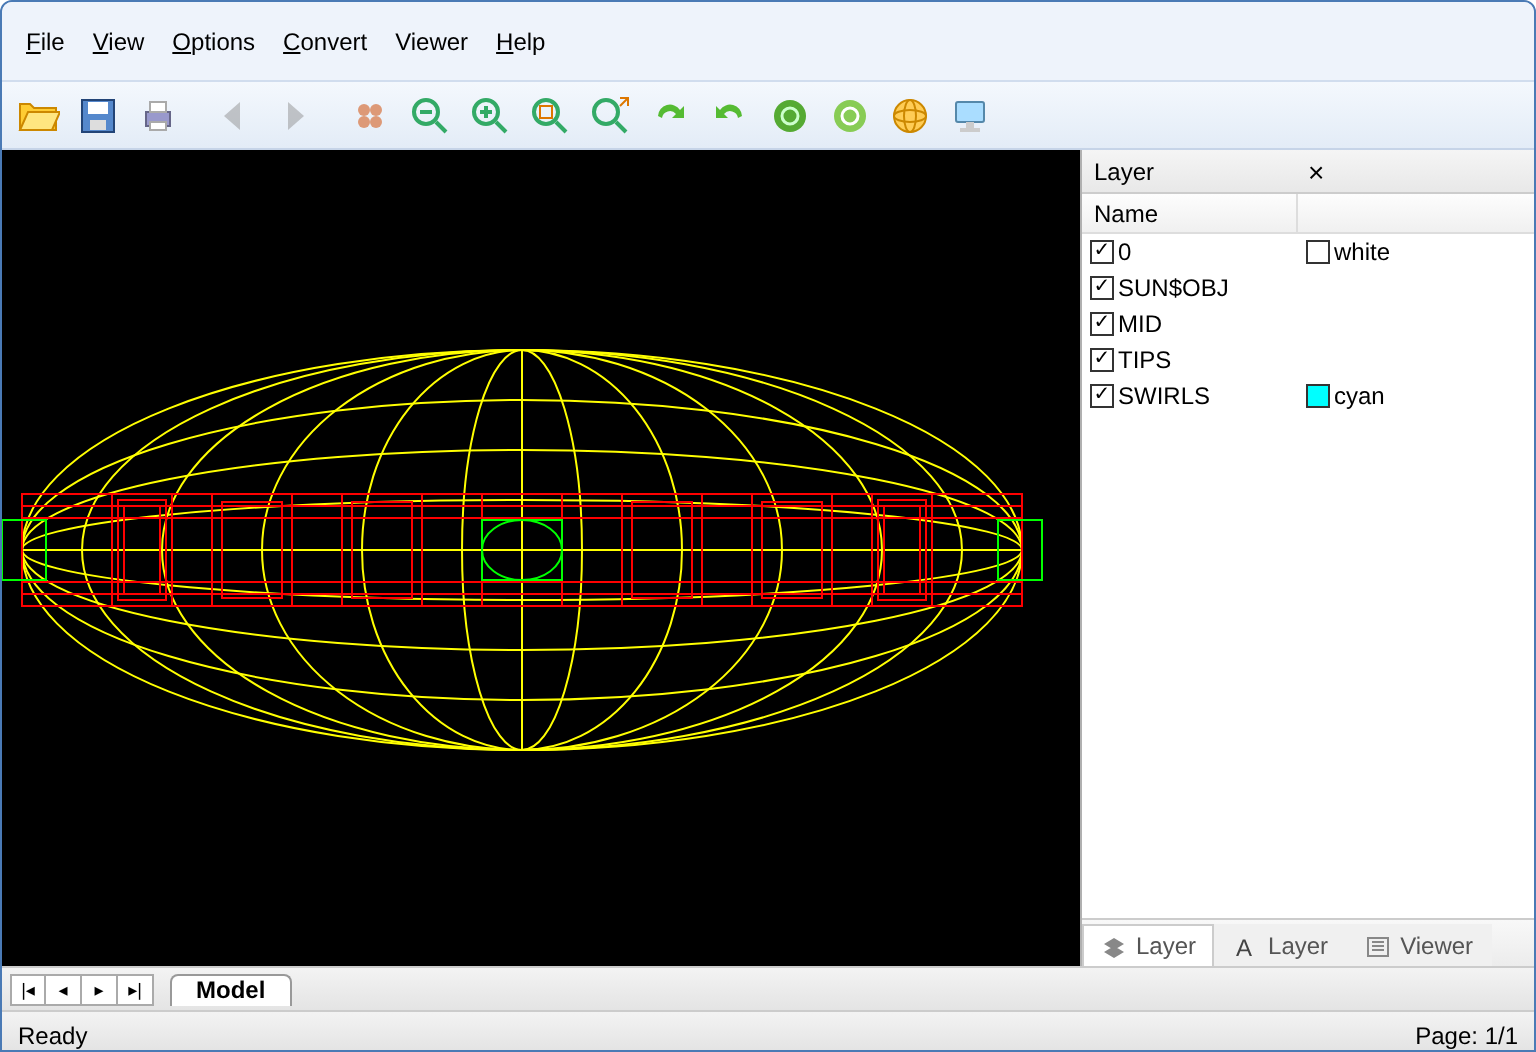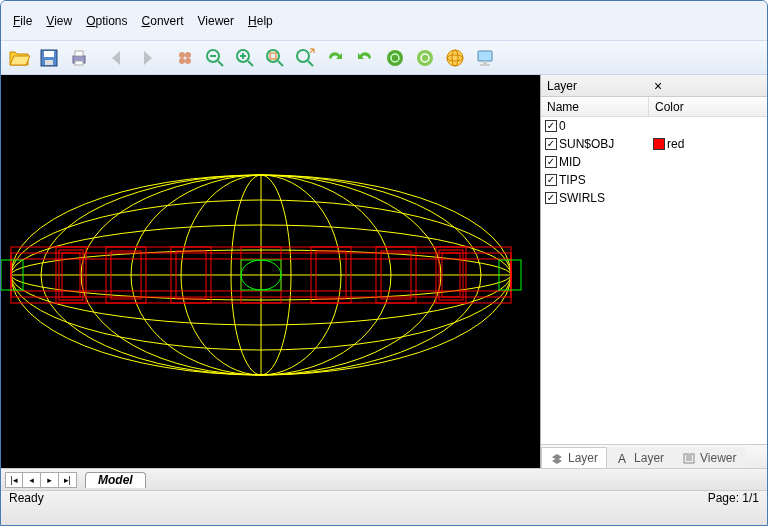--- a/index.html
+++ b/index.html
@@ -35,22 +35,22 @@
 .lr-color { flex: 1; padding-left: 4px; display: flex; align-items: center; gap: 2px; }
 .swatch { width: 12px; height: 12px; border: 1px solid #333; }
 .chk { width: 12px; height: 12px; border: 1px solid #333; display: inline-flex; align-items: center; justify-content: center; font-size: 10px; line-height: 1; background:#fff; }
 .panel-tabs { height: 24px; border-top: 1px solid #ccc; display: flex; align-items: center; background: linear-gradient(#f8f8f8,#ececec); }
 .ptab { height: 22px; padding: 0 8px; display: flex; align-items: center; gap: 4px; border: 1px solid #ccc; border-bottom: none; margin-top: 2px; background: #fff; cursor: pointer; color:#555; }
 .ptab.inactive { background: #f0f0f0; border-color: transparent; }
 .tabstrip { height: 22px; background: linear-gradient(#f3f3f3,#e4e4e4); border-top: 1px solid #ccc; display: flex; align-items: center; }
 .nav-btns { display: flex; margin-left: 4px; }
 .nav-btn { width: 18px; height: 16px; border: 1px solid #aaa; background: #fff; display:flex; align-items:center; justify-content:center; cursor:pointer; font-size:9px; }
 .nav-btn + .nav-btn { border-left: none; }
-.filetab { height: 16px; margin-left: 8px; padding: 0 12px; border: 1px solid #999; border-bottom: none; border-radius: 4px 4px 0 0; background: #fff; display:flex; align-items:center; font-weight:bold;font-style:italic; }
-.statusbar { height: 35px; background: linear-gradient(#f3f3f3,#e4e4e4); border-top: 1px solid #ccc; display: flex; align-items: flex-start; padding: 0 8px; }
+.filetab { height: 16px; margin-left: 8px; padding: 0 12px; border: 1px solid #999; border-bottom: none; border-radius: 4px 4px 0 0; background: #fff; display:flex; align-items:center; font-weight:bold; }
+.statusbar { height: 20px; background: linear-gradient(#f3f3f3,#e4e4e4); border-top: 1px solid #ccc; display: flex; align-items: flex-end; padding: 0 8px; }
 .status-left { flex: 1; }
 .status-right { }
 </style>
 </head>
 <body>
 
 <div class="window">
 
 
   <div class="menubar" id="menubar">
@@ -219,55 +219,58 @@
     </div>
 
     <div class="sidepanel">
       <div class="panel-header">
         <span>Layer</span>
         <span class="panel-close">×</span>
       </div>
       <div class="layer-table">
         <div class="layer-head">
           <div class="lh-name">Name</div>
-          <div class="lh-color">Color</div>
         </div>
         <div id="layer-rows">
             <div class="layer-row">
               <div class="lr-name">
                 <span class="chk">✓</span>
                 <span>0</span>
               </div>
+              <div class="lr-color">
+                <span class="swatch" style="background:#ffffff"></span>
+                <span>white</span>
+              </div>
             </div>
             <div class="layer-row">
               <div class="lr-name">
                 <span class="chk">✓</span>
                 <span>SUN$OBJ</span>
               </div>
+            </div>
+            <div class="layer-row">
+              <div class="lr-name">
+                <span class="chk">✓</span>
+                <span>MID</span>
+              </div>
+            </div>
+            <div class="layer-row">
+              <div class="lr-name">
+                <span class="chk">✓</span>
+                <span>TIPS</span>
+              </div>
+            </div>
+            <div class="layer-row">
+              <div class="lr-name">
+                <span class="chk">✓</span>
+                <span>SWIRLS</span>
+              </div>
               <div class="lr-color">
-                <span class="swatch" style="background:#ff0000"></span>
-                <span>red</span>
-              </div>
-            </div>
-            <div class="layer-row">
-              <div class="lr-name">
-                <span class="chk">✓</span>
-                <span>MID</span>
-              </div>
-            </div>
-            <div class="layer-row">
-              <div class="lr-name">
-                <span class="chk">✓</span>
-                <span>TIPS</span>
-              </div>
-            </div>
-            <div class="layer-row">
-              <div class="lr-name">
-                <span class="chk">✓</span>
-                <span>SWIRLS</span>
+                <span class="swatch" style="background:#00ffff"></span>
+                <span>cyan</span>
               </div>
             </div>
           </div>
       </div>
       <div class="panel-tabs" id="panel-tabs">
           <div class="ptab">
             <svg width="14" height="14" viewBox="0 0 14 14">
               <path d="M7 3l5 3-5 3-5-3z M7 7l5 3-5 3-5-3z" fill="#888"></path>
             </svg>
             <span>Layer</span>

